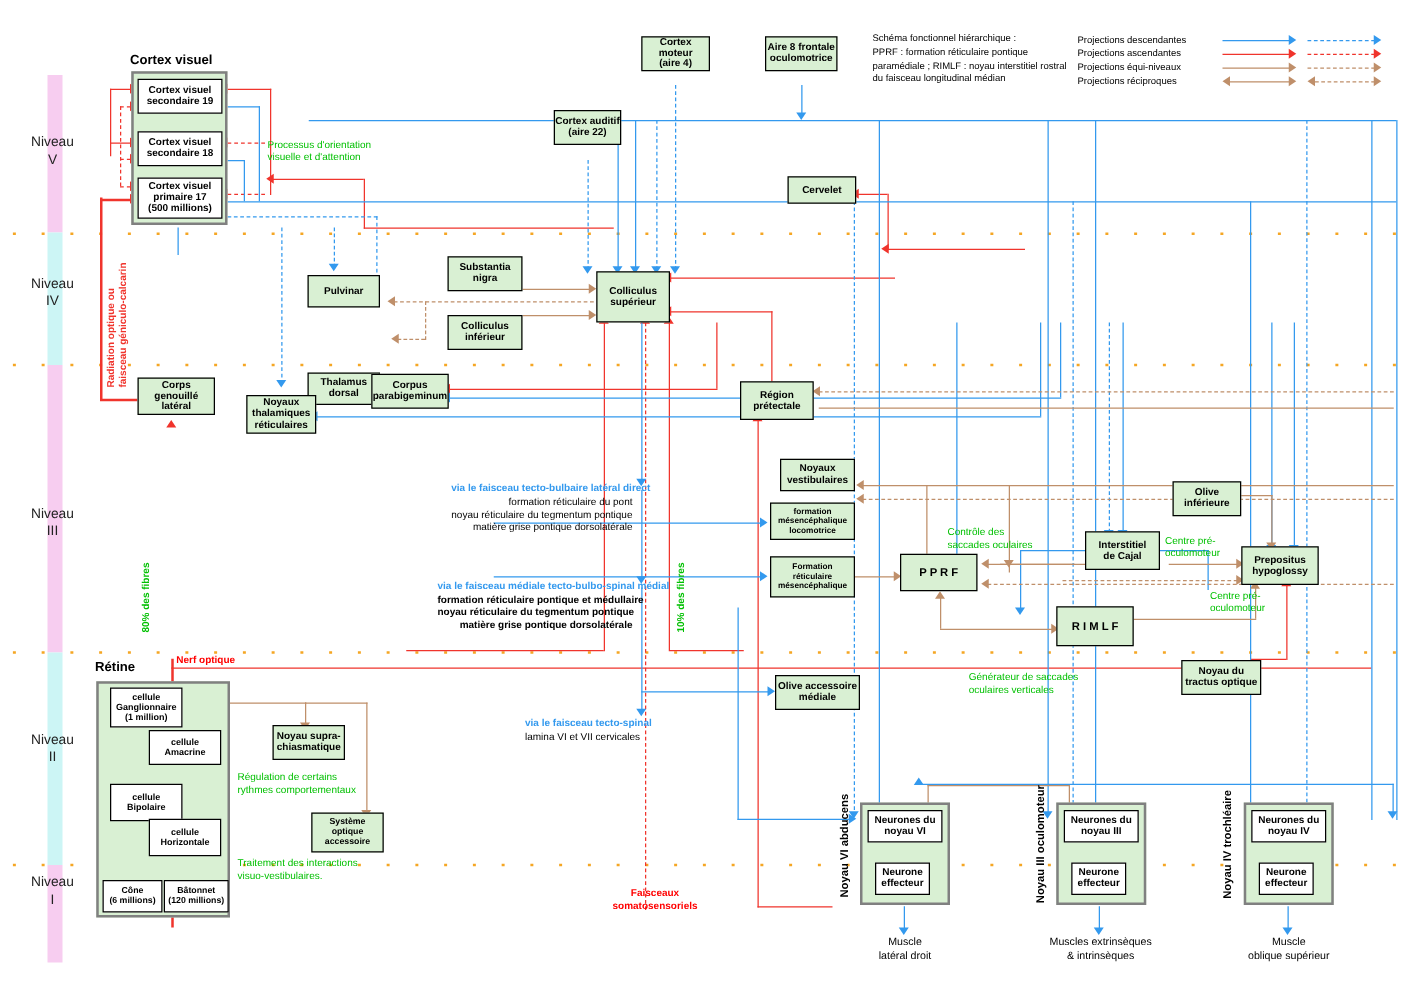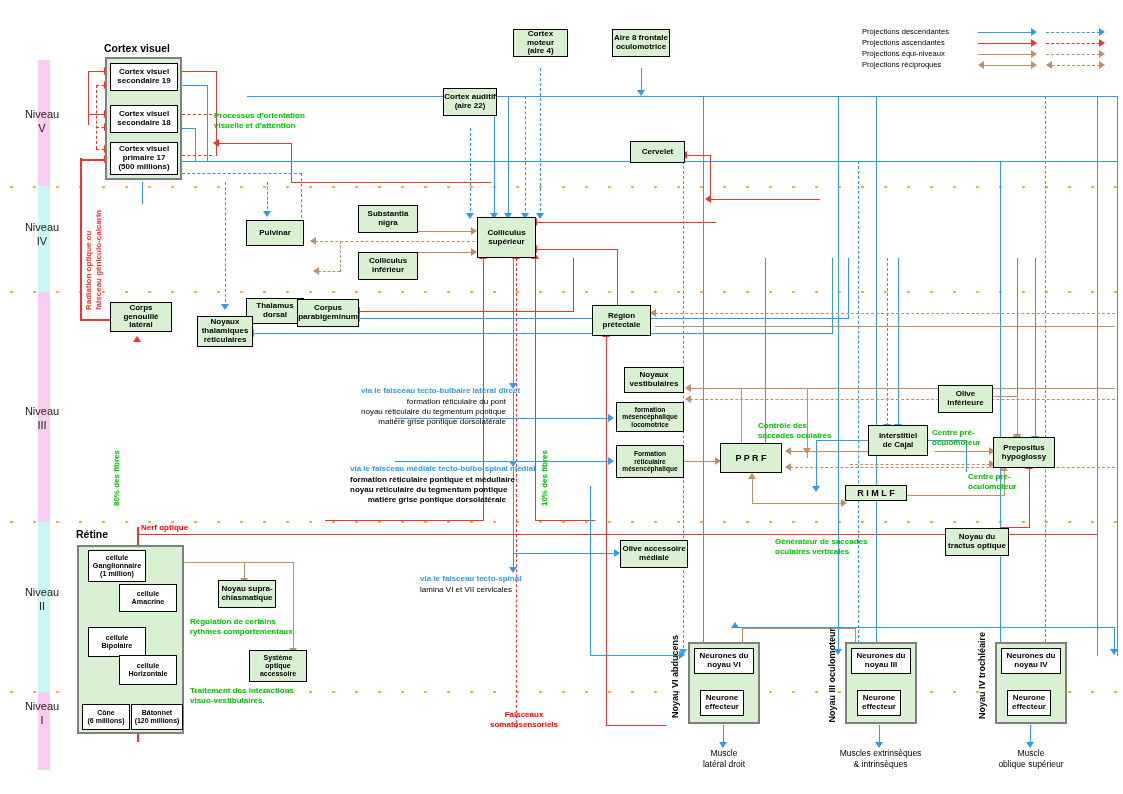--- a/index.html
+++ b/index.html
@@ -7,21 +7,21 @@
   #canvas{position:relative;width:1123px;height:794px;overflow:hidden;background:#fff;}
   .box{position:absolute;border:1.3px solid #000;background:#d9f0d3;
        display:flex;align-items:center;justify-content:center;text-align:center;
        font-size:8px;line-height:1.12;color:#000;font-weight:bold;box-sizing:border-box;}
   .wbox{background:#ffffff;}
   .grp{position:absolute;border:2px solid #808080;background:#d9f0d3;box-sizing:border-box;}
   .cap{position:absolute;font-size:10.5px;font-weight:bold;color:#000;white-space:nowrap;}
   .vcap{position:absolute;font-size:9px;font-weight:bold;color:#000;white-space:nowrap;
         writing-mode:vertical-rl;transform:rotate(180deg);}
   .lbl{position:absolute;font-size:8px;line-height:1.25;white-space:nowrap;}
-  .lbl.green{color:#00c000;font-weight:bold;}
+  .lbl.green{color:#00c000;font-weight:normal;}
   .lbl.blue{color:#3399ee;font-weight:bold;}
   .lbl.red{color:#ff0000;font-weight:bold;}
   .lbl.black{color:#000;}
   .lbl.center{text-align:center;}
   .lbl.right{text-align:right;}
   .vlbl{position:absolute;font-size:8px;font-weight:bold;white-space:nowrap;
         writing-mode:vertical-rl;transform:rotate(180deg);}
 
   
   .band{position:absolute;left:38px;width:12px;}
@@ -89,20 +89,26 @@
   <div class="levname" style="left:2px;top:700px;">
     <span>Niveau</span><br>
     <span>I</span></div>
 
   <div class="divider" style="top:186px;"></div>
   <div class="divider" style="top:291px;"></div>
   <div class="divider" style="top:521px;"></div>
   <div class="divider" style="top:691px;"></div>
 
 
+  <div class="leg-txt" style="left:698px;top:26px;">
+    <div>Schéma fonctionnel hiérarchique :</div>
+    <div>PPRF : formation réticulaire pontique</div>
+    <div>paramédiale ; RIMLF : noyau interstitiel rostral</div>
+    <div>du faisceau longitudinal médian</div>
+  </div>
   <div class="leg-row" style="left:862px;top:27px;">Projections descendantes</div>
   <div class="leg-row" style="left:862px;top:38px;">Projections ascendantes</div>
   <div class="leg-row" style="left:862px;top:49px;">Projections équi-niveaux</div>
   <div class="leg-row" style="left:862px;top:60px;">Projections réciproques</div>
 
   <div class="leg-line c-blue" style="left:978px;top:32px;width:54px;"></div>
   <div class="ar ar-r" style="left:1031px;top:28px;"></div>
   <div class="leg-line c-red" style="left:978px;top:43px;width:54px;"></div>
   <div class="rd">
       <div class="ar ar-r" style="left:1031px;top:39px;"></div>
@@ -553,21 +559,21 @@
 locomotrice</span>
     </div>
   <div class="box" style="left:616px;top:445px;width:68px;height:33px;font-size:6.6px;">
     <span style="white-space:pre-line">Formation
 réticulaire
 mésencéphalique</span>
     </div>
   <div class="box" style="left:720px;top:443px;width:62px;height:30px;font-size:9px;">
     <span style="white-space:pre-line">P P R F</span>
     </div>
-  <div class="box" style="left:845px;top:485px;width:62px;height:16px;font-size:9px;">
+  <div class="box" style="left:845px;top:485px;width:62px;height:32px;font-size:9px;">
     <span style="white-space:pre-line">R I M L F</span>
     </div>
   <div class="box" style="left:938px;top:385px;width:55px;height:28px;">
     <span style="white-space:pre-line">Olive
 inférieure</span>
     </div>
   <div class="box" style="left:868px;top:425px;width:60px;height:31px;">
     <span style="white-space:pre-line">Interstitiel
 de Cajal</span>
     </div>

